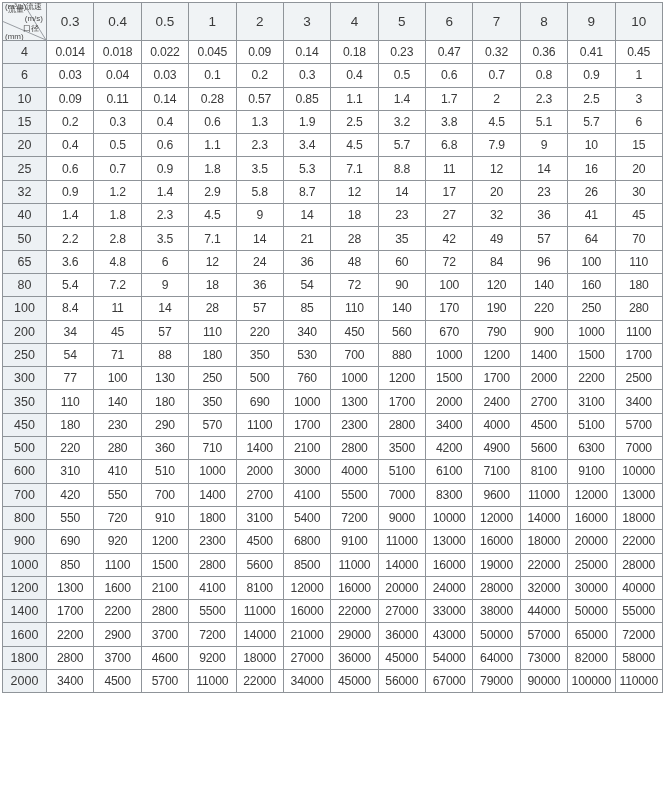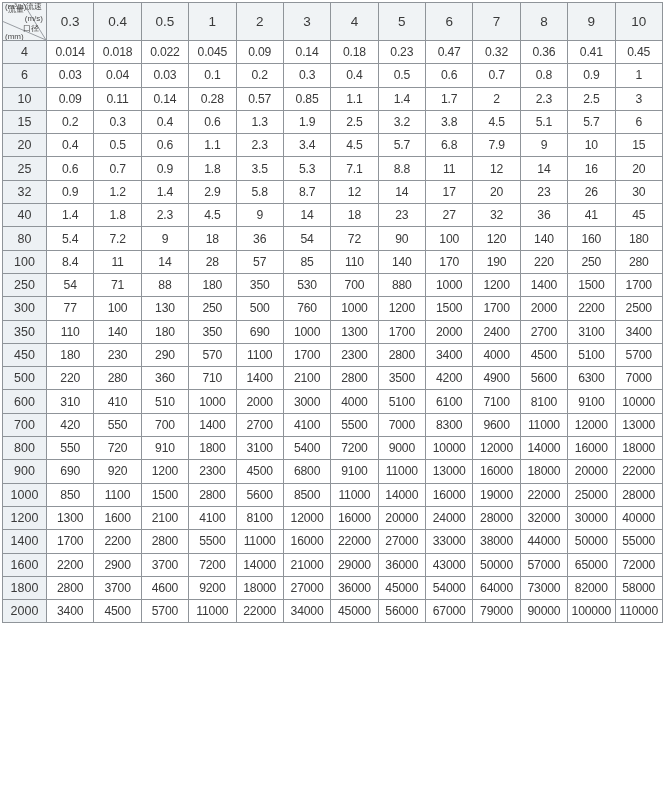--- a/index.html
+++ b/index.html
@@ -222,20 +222,52 @@
           <td>14</td>
           <td>18</td>
           <td>23</td>
           <td>27</td>
           <td>32</td>
           <td>36</td>
           <td>41</td>
           <td>45</td>
         </tr>
         <tr>
+          <th>50</th>
+          <td>2.2</td>
+          <td>2.8</td>
+          <td>3.5</td>
+          <td>7.1</td>
+          <td>14</td>
+          <td>21</td>
+          <td>28</td>
+          <td>35</td>
+          <td>42</td>
+          <td>49</td>
+          <td>57</td>
+          <td>64</td>
+          <td>70</td>
+        </tr>
+        <tr>
+          <th>65</th>
+          <td>3.6</td>
+          <td>4.8</td>
+          <td>6</td>
+          <td>12</td>
+          <td>24</td>
+          <td>36</td>
+          <td>48</td>
+          <td>60</td>
+          <td>72</td>
+          <td>84</td>
+          <td>96</td>
+          <td>100</td>
+          <td>110</td>
+        </tr>
+        <tr>
           <th>80</th>
           <td>5.4</td>
           <td>7.2</td>
           <td>9</td>
           <td>18</td>
           <td>36</td>
           <td>54</td>
           <td>72</td>
           <td>90</td>
           <td>100</td>
@@ -254,20 +286,36 @@
           <td>85</td>
           <td>110</td>
           <td>140</td>
           <td>170</td>
           <td>190</td>
           <td>220</td>
           <td>250</td>
           <td>280</td>
         </tr>
         <tr>
+          <th>200</th>
+          <td>34</td>
+          <td>45</td>
+          <td>57</td>
+          <td>110</td>
+          <td>220</td>
+          <td>340</td>
+          <td>450</td>
+          <td>560</td>
+          <td>670</td>
+          <td>790</td>
+          <td>900</td>
+          <td>1000</td>
+          <td>1100</td>
+        </tr>
+        <tr>
           <th>250</th>
           <td>54</td>
           <td>71</td>
           <td>88</td>
           <td>180</td>
           <td>350</td>
           <td>530</td>
           <td>700</td>
           <td>880</td>
           <td>1000</td>

